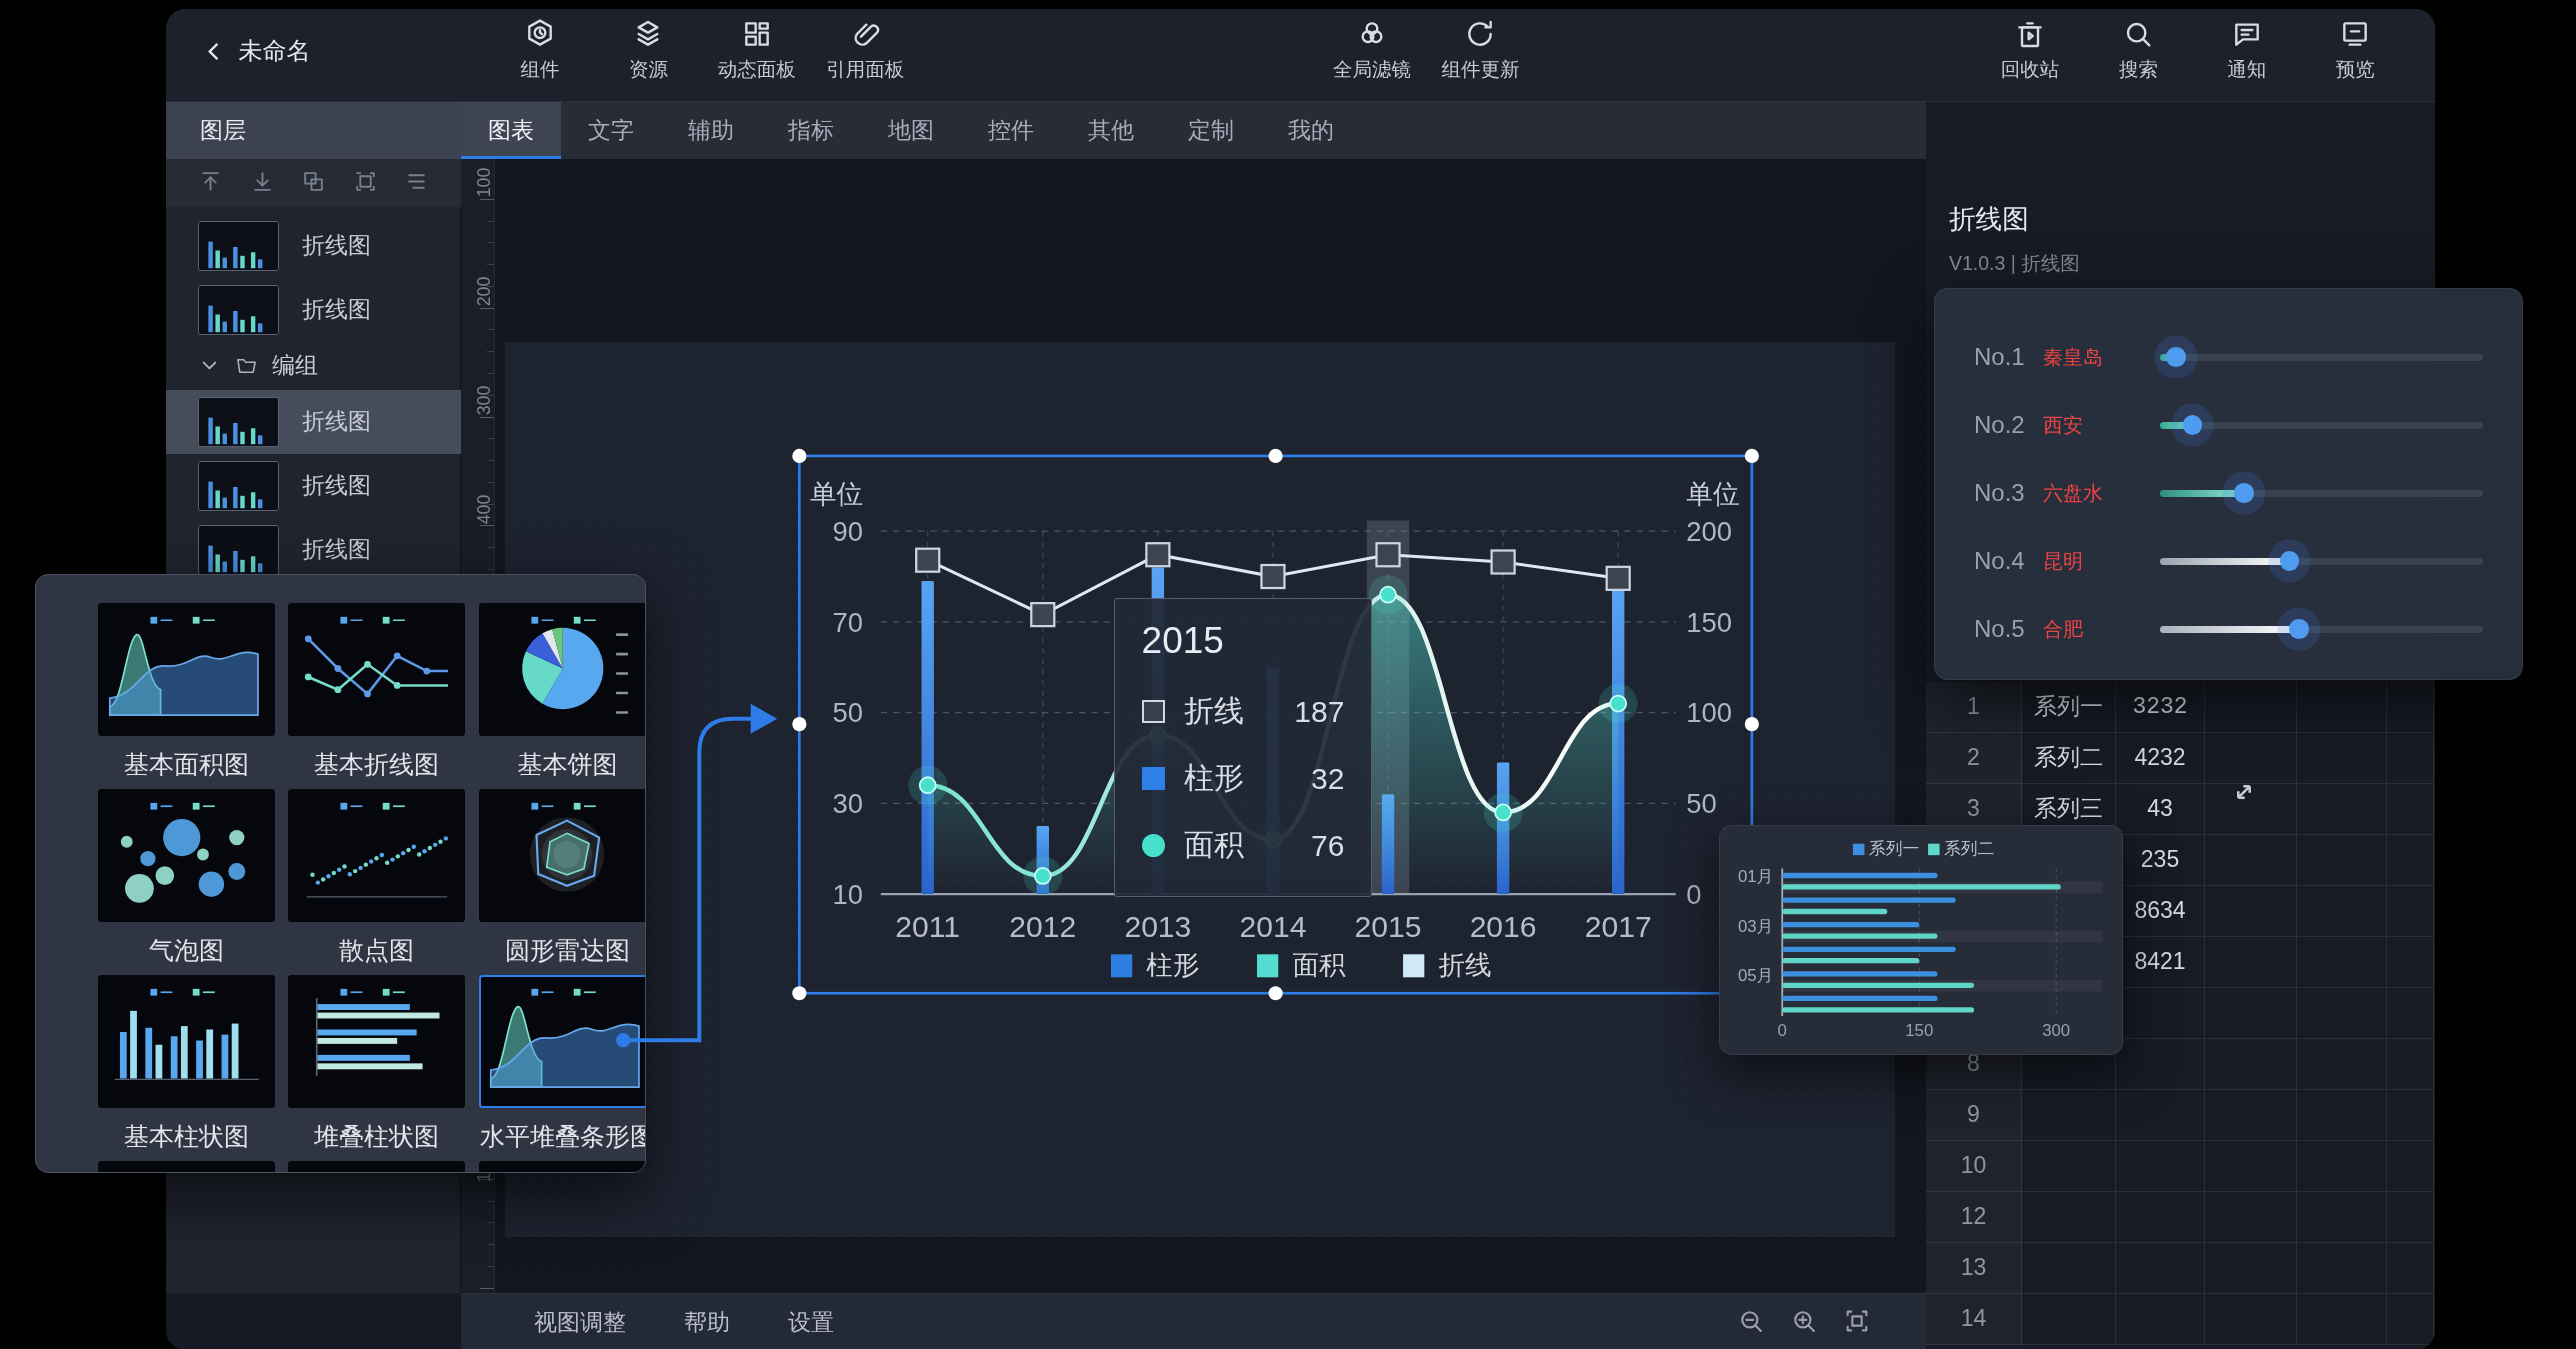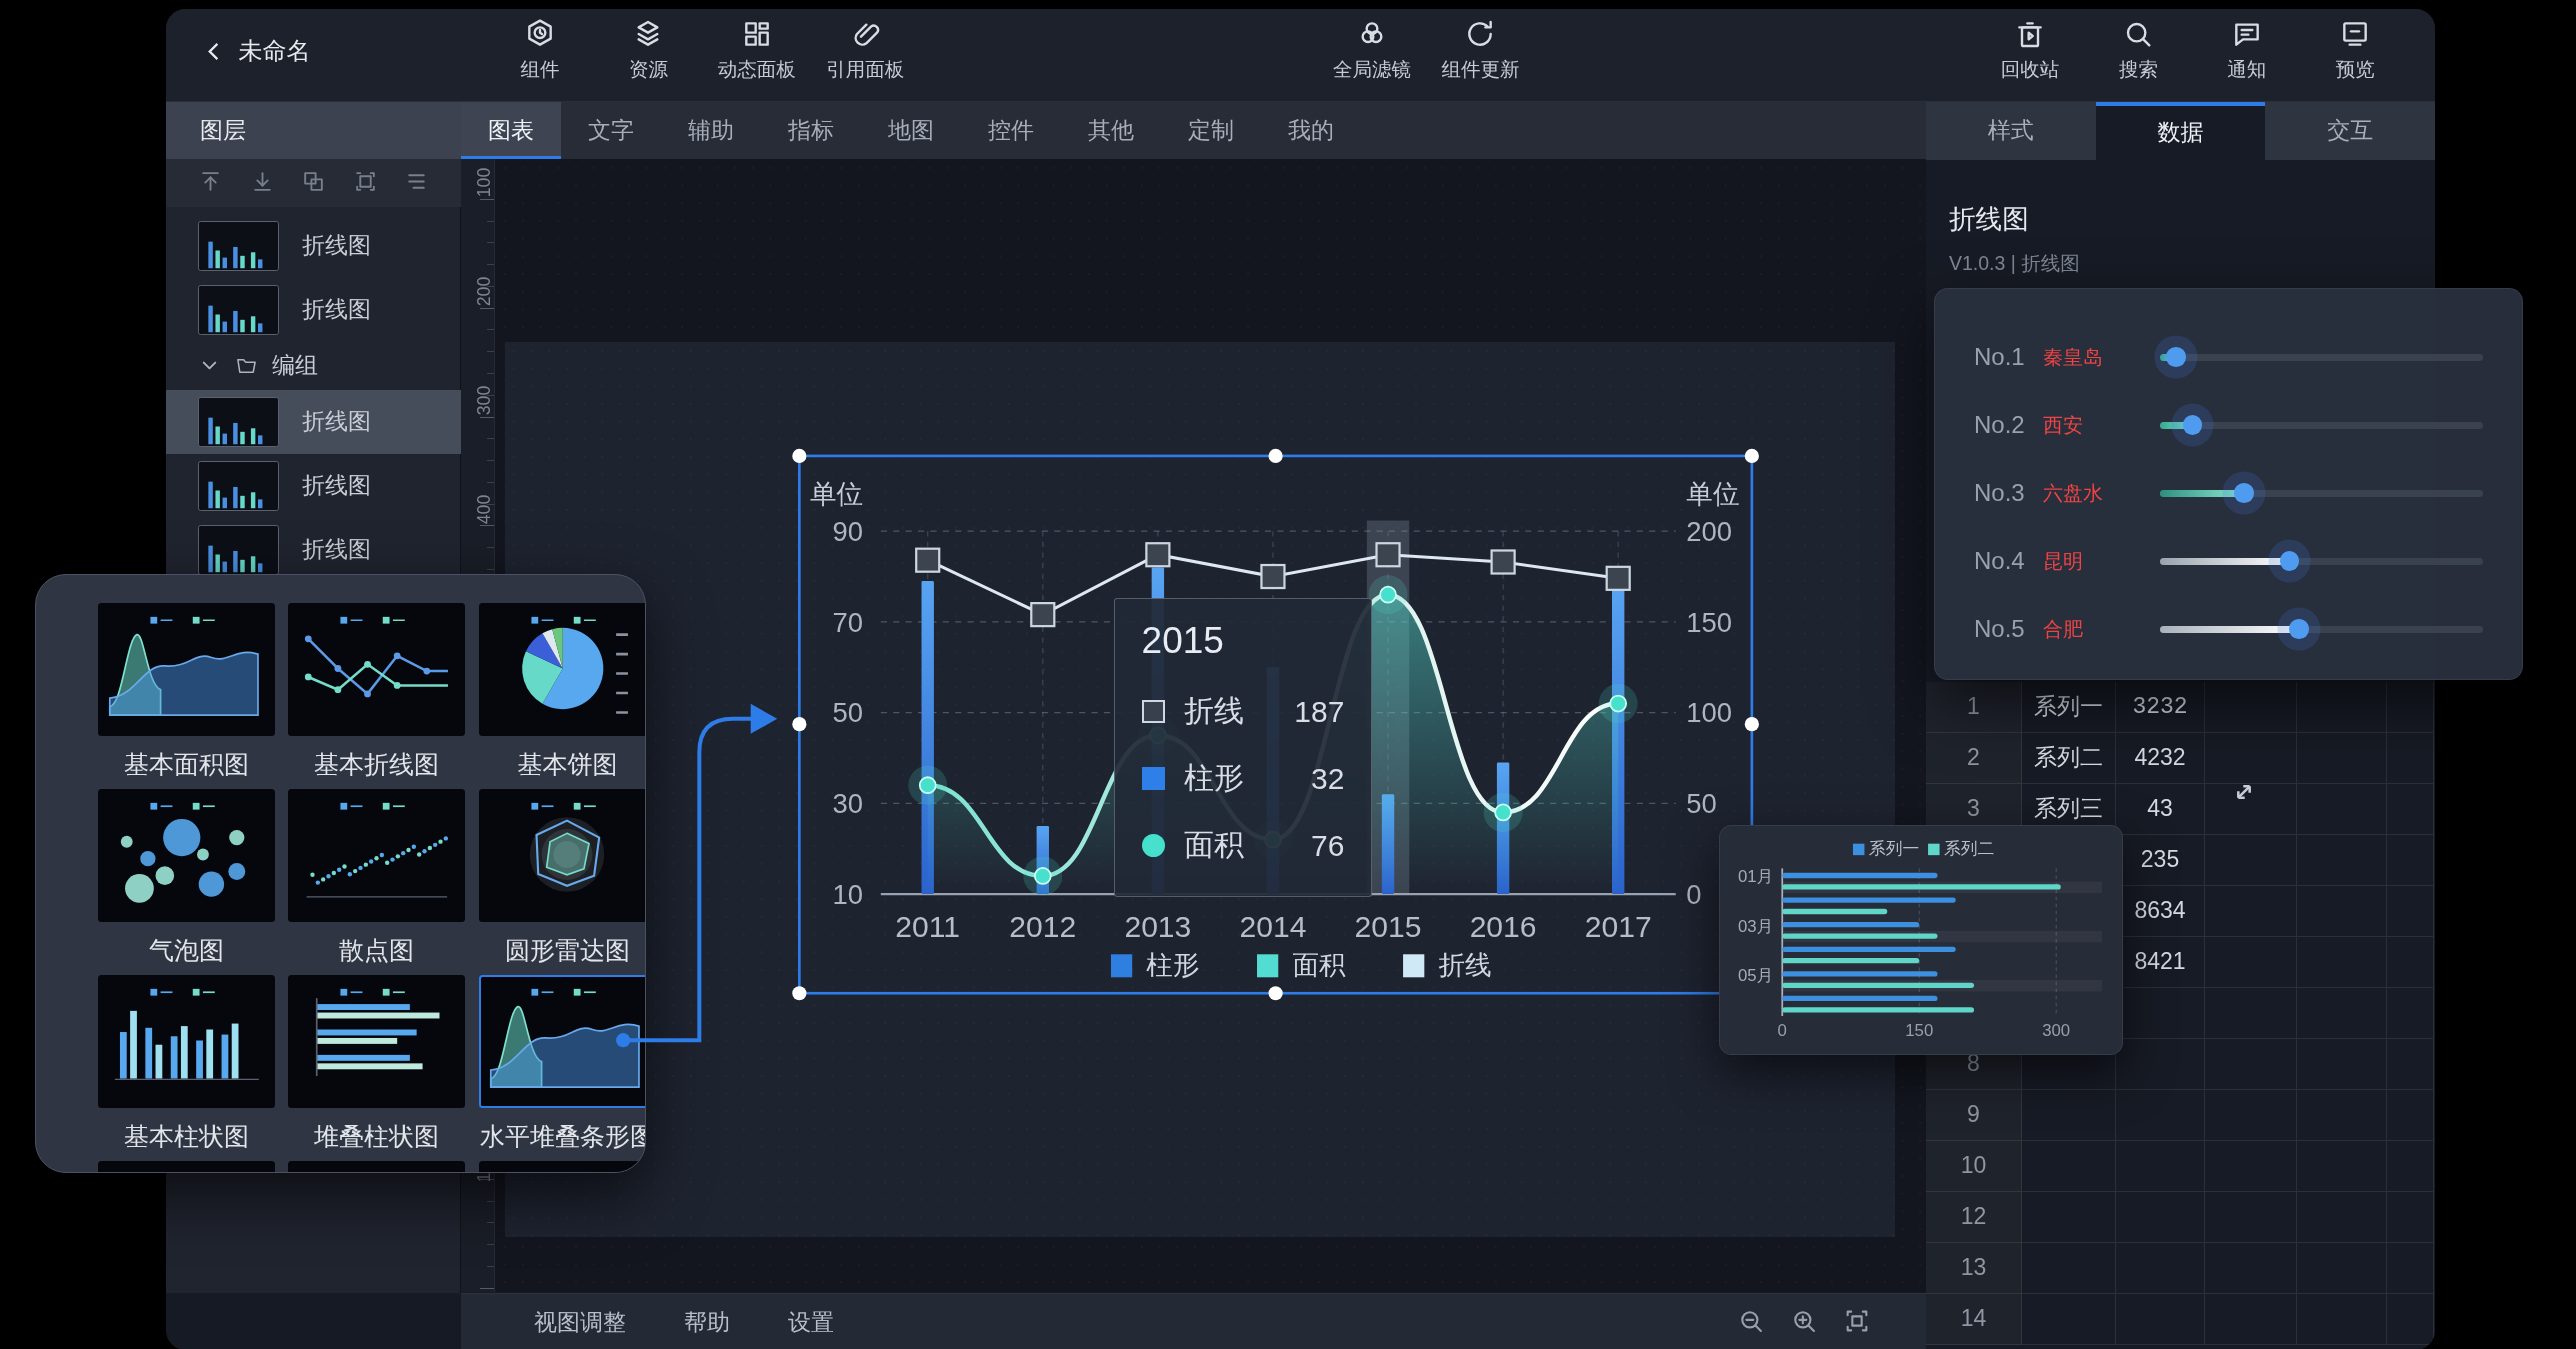--- a/index.html
+++ b/index.html
@@ -60,21 +60,21 @@
   #resizeicon svg{width:34px;height:34px;stroke:#c8cdd5;}
   
   #slidercard{position:absolute;left:1934px;top:288px;width:589px;height:392px;background:rgba(41,47,61,.96);border:0.9px solid rgba(255,255,255,.07);border-radius:14px;box-shadow:0 23px 62px rgba(0,0,0,.6);z-index:22;padding:34px 39px 17.7px 39px;}
   .srow{display:flex;align-items:center;height:68px;}
   .srank{width:69px;font-size:24px;color:#99a1ad;}
   .scity{width:117px;font-size:20px;color:#ef4444;}
   .strack{position:relative;flex:1;height:7px;background:#3a414f;border-radius:3.5px;}
   .sfill{position:absolute;left:0;top:0;height:7px;border-radius:3.5px;}
   .sknob{position:absolute;top:-6.2px;width:19.5px;height:19.5px;border-radius:50%;background:#4f9bef;box-shadow:0 0 0 11.5px rgba(64,120,210,.20);cursor:pointer;}
   
-  #picker{position:absolute;left:35px;top:574px;width:611px;height:599px;background:#2f3542;border:0.9px solid #4a5264;border-radius:31px;box-shadow:0 21px 62px rgba(0,0,0,.65);z-index:25;overflow:hidden;}
+  #picker{position:absolute;left:35px;top:574px;width:611px;height:599px;background:#2f3542;border:0.9px solid #4a5264;border-radius:13px;box-shadow:0 21px 62px rgba(0,0,0,.65);z-index:25;overflow:hidden;}
   .pitem{position:absolute;width:177px;cursor:pointer;}
   .pthumb{width:177px;height:133px;background:#05070c;border-radius:3.5px;border:2.7px solid transparent;}
   .pitem.selected .pthumb{border:2.7px solid #2e7ce8;}
   .plabel{margin-top:12.4px;text-align:center;font-size:25px;color:#e2e5ea;}
   
   #minipopup{position:absolute;left:1719px;top:825px;width:404px;height:230px;background:#262c38;border:0.9px solid rgba(255,255,255,.08);border-radius:12.4px;box-shadow:0 17.7px 49px rgba(0,0,0,.6);z-index:20;}
   
   #chartsvg{position:absolute;left:0;top:0;z-index:10;pointer-events:none;}
   #tooltip{position:absolute;left:1114px;top:598px;width:258px;height:299px;background:rgba(33,41,54,.93);border:0.9px solid rgba(185,195,210,.35);border-radius:3.5px;z-index:12;padding:21px 26.6px;}
   #tooltip .ttitle{font-size:37px;color:#e9edf3;margin-bottom:16px;}
@@ -398,25 +398,20 @@
               <path d="M8 11h6M11 8v6"></path>
             </svg></div>
           <div><svg viewBox="0 0 24 24" fill="none" stroke-linecap="round" stroke-linejoin="round" stroke-width="1.8">
               <rect x="8" y="8" width="8" height="8"></rect>
               <path d="M4 7V4h3M17 4h3v3M20 17v3h-3M7 20H4v-3"></path>
             </svg></div>
         </div>
     </div>
 
     <div id="rightpanel">
-      <div id="paneltabs">
-          <div class="ptab">样式</div>
-          <div class="ptab active">数据</div>
-          <div class="ptab">交互</div>
-        </div>
       <div id="comp-title">折线图</div>
       <div id="comp-version">V1.0.3 | 折线图</div>
       <div id="datatable">
           <div class="trow">
             <div class="tcell tnum" style="width: 96px;">1</div>
             <div class="tcell" style="width: 94px;">系列一</div>
             <div class="tcell" style="width: 89px; font-family: Liberation Mono, monospace;">3232</div>
             <div class="tcell" style="width: 92px;"></div>
             <div class="tcell" style="width: 90px;"></div>
             <div class="tcell" style="width: 47px;"></div>

